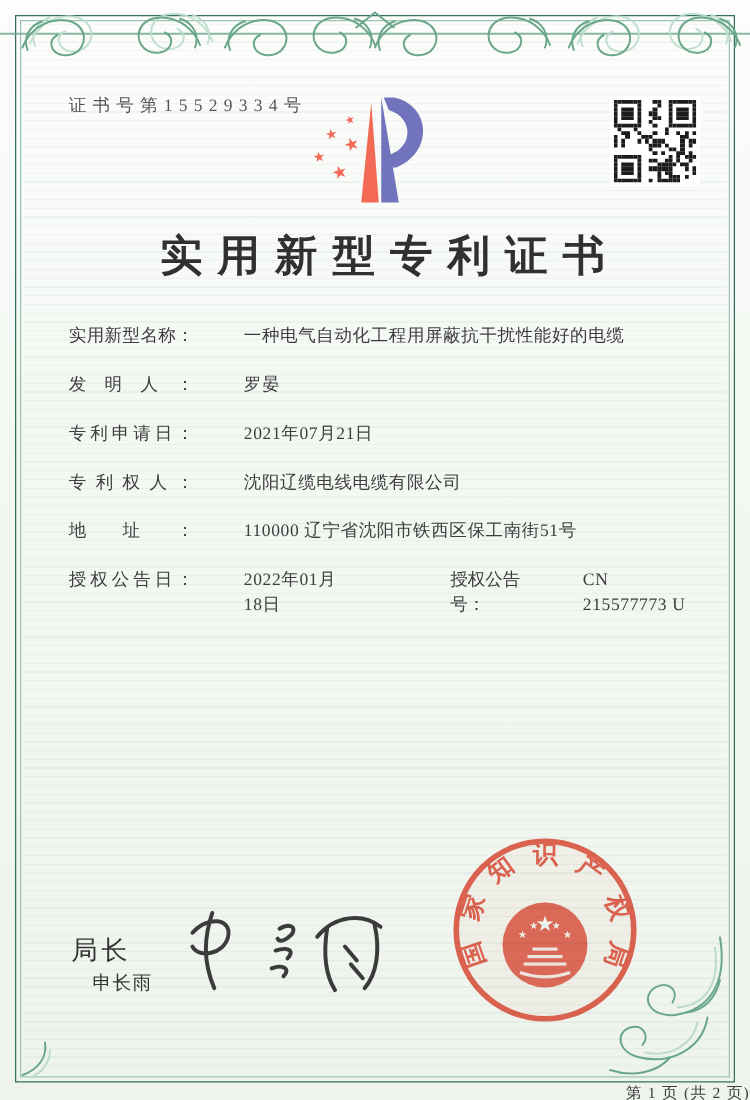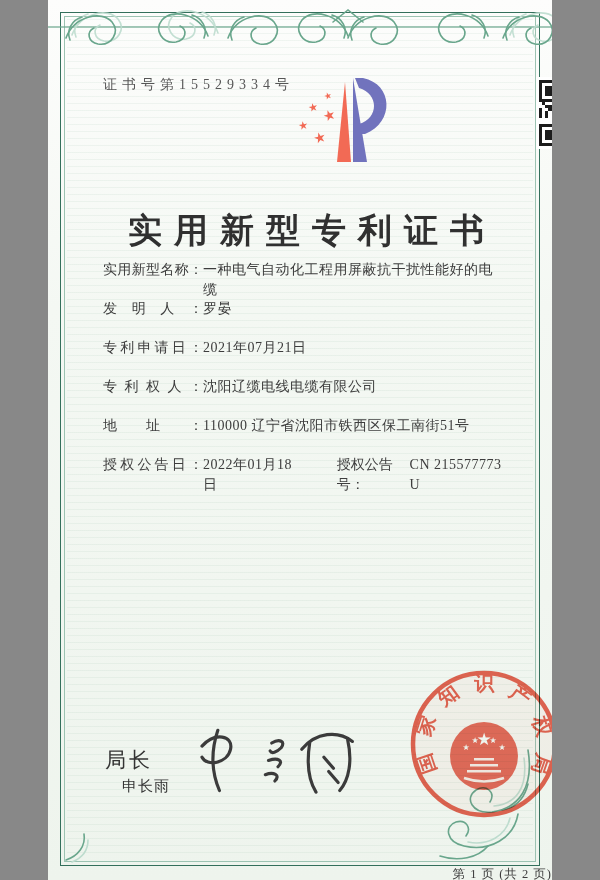--- a/index.html
+++ b/index.html
@@ -3,21 +3,21 @@
 <meta charset="utf-8">
 <style>
   :root{
     --frame_green:#336f5b; --frame_green_light:#9cc3b2;
     --flourish_green:#69a68c; --flourish_green_light:#bddcce;
     --seal_red:#e85a47; --logo_red:#f26a55; --logo_blue:#7173bd;
     --text_dark:#3a3a3a;
   }
   html,body{margin:0;padding:0;background:#888;}
   .page{
-    position:relative; width:504px; height:880px; margin:0 auto;
+    position:relative; width:600px; height:880px; margin:0 auto;
     background:linear-gradient(180deg,#fdfdfc 0%, #f4f8f3 35%, #eef4ed 100%);
     overflow:hidden;
     font-family:"Liberation Serif","DejaVu Serif",serif;
     color:var(--text_dark);
   }
   .stripes{
     position:absolute; inset:19px 19px 21px 19px;
     background:repeating-linear-gradient(180deg, rgba(130,175,150,0.10) 0 1px, rgba(255,255,255,0) 1px 7px);
     pointer-events:none;
   }
@@ -38,25 +38,25 @@
   .qr{
     position:absolute; left:491px; top:80px; width:66px; height:66px;
     display:grid; grid-template-columns:repeat(21,1fr); grid-template-rows:repeat(21,1fr);
     background:#fff; outline:3px solid #fff;
   }
   .qr div{width:100%;height:100%;}
   .qr .d{background:#1c1c1c;}
 
   .title{
     position:absolute; left:12px; right:0; top:182px; text-align:center;
-    font-size:34px; font-weight:600; letter-spacing:12px; text-indent:12px; color:#303030;margin-top:26px;
+    font-size:34px; font-weight:600; letter-spacing:12px; text-indent:12px; color:#303030;
   }
 
   .fields{position:absolute; left:55px; right:50px; top:260px;}
-  .frow{height:39px; font-size:14px; color:#3d3d3d; display:flex; align-items:flex-start; line-height:20px;}
+  .frow{height:39px; font-size:14px; color:#3d3d3d; display:flex; align-items:flex-start; line-height:20px;gap:40px;}
   .flabel{display:inline-block; width:100px; text-align:justify; text-align-last:justify; text-justify:inter-character; flex:0 0 100px;}
   .fvalue{letter-spacing:0.5px;}
   .grant-no-label{margin-left:44px;}
 
   .paras{position:absolute; left:55px; right:55px; top:528px; font-size:14px; line-height:25.5px; text-align:justify; color:#414141;}
   .paras p{margin:0 0 2px 0; text-indent:2em;}
 
   .signer-title{position:absolute; left:57px; top:746px; font-size:21px; letter-spacing:3px; color:#333;}
   .signer-name{position:absolute; left:57px; top:777px; font-size:15px; letter-spacing:1px; color:#333;margin-left:17px;}
   .signature{position:absolute; left:135px; top:722px;}

